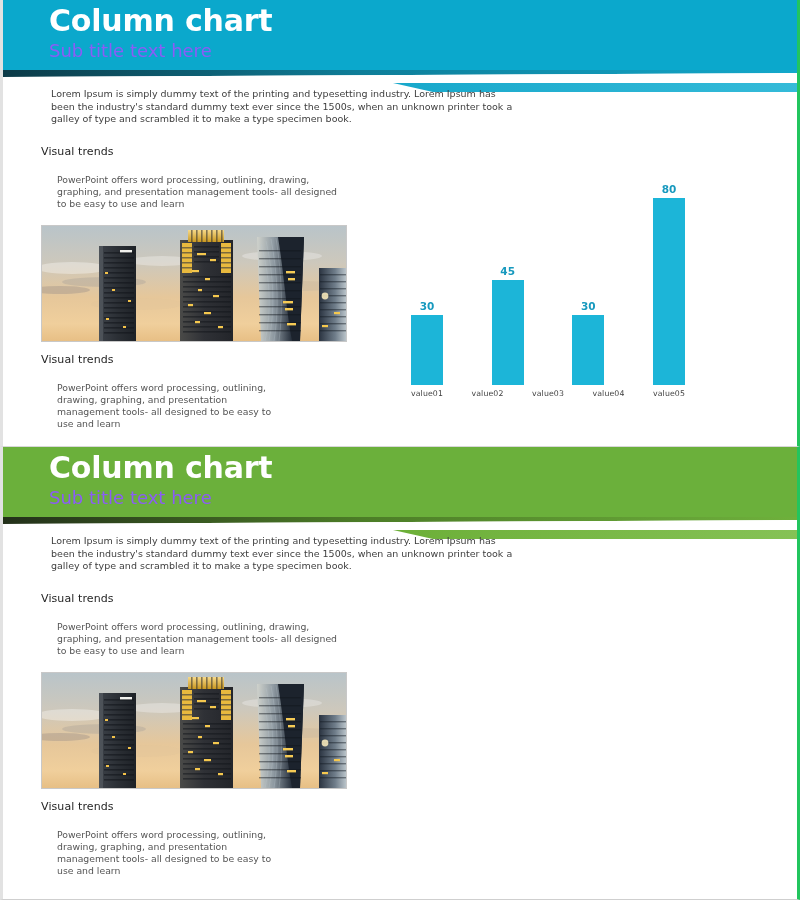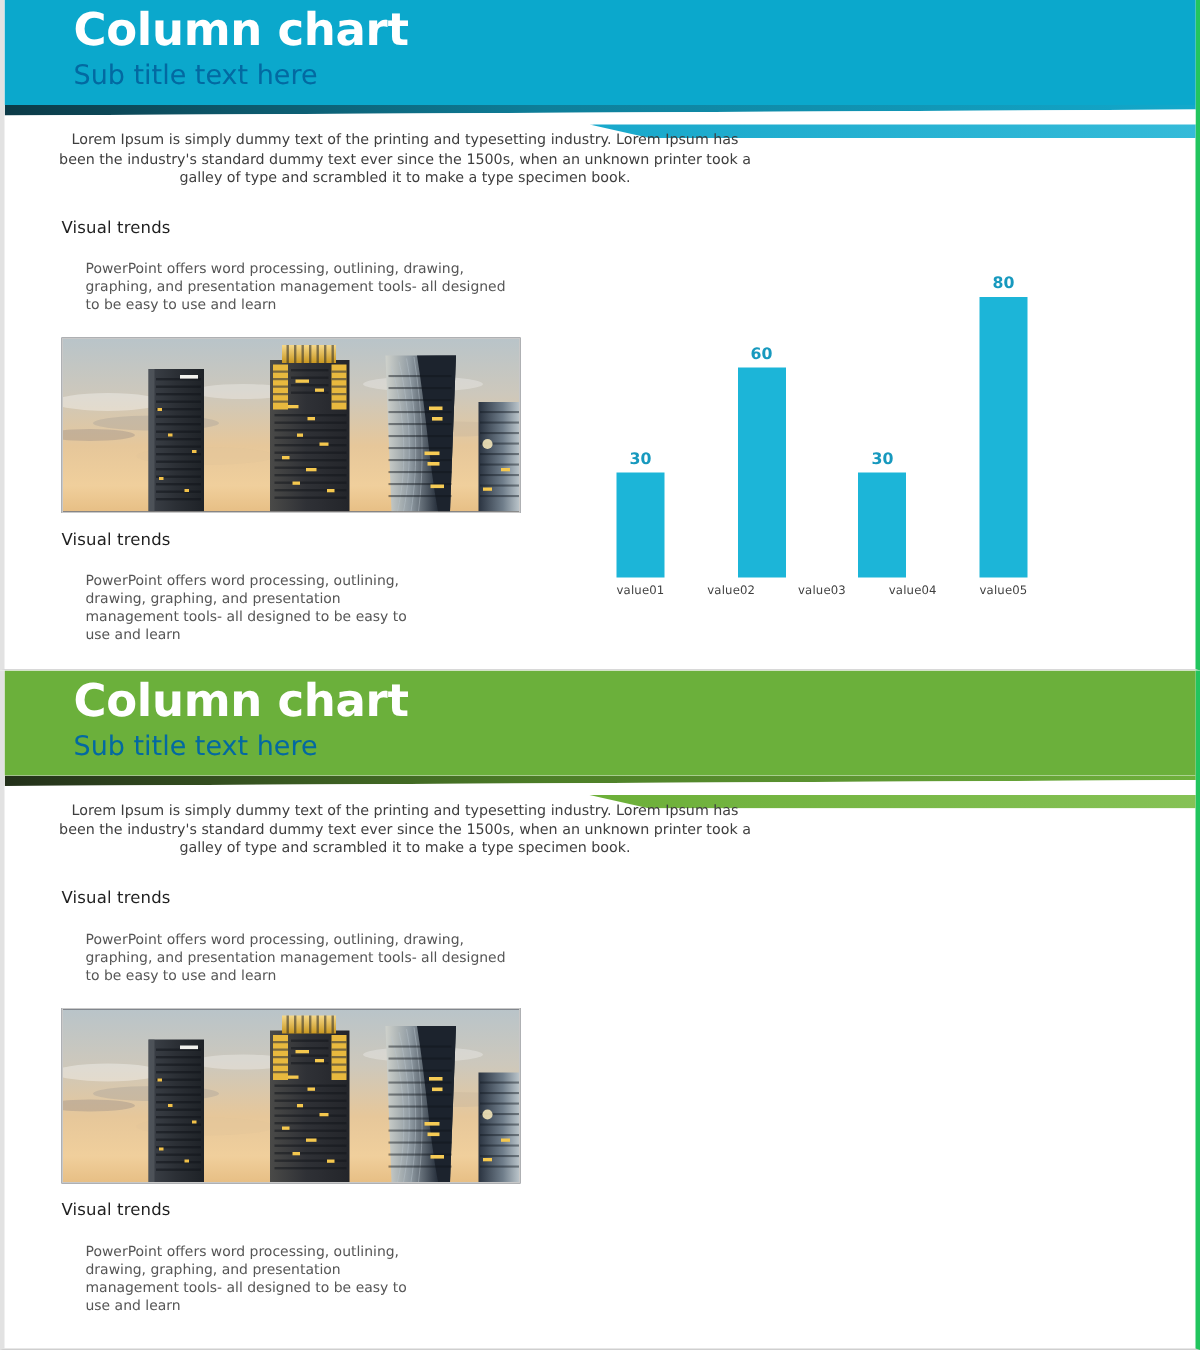--- a/index.html
+++ b/index.html
@@ -41,45 +41,44 @@
   .banner-title{
     font-size:30px;
     font-weight:bold;
     color:#ffffff;
     letter-spacing:-0.2px;
     line-height:34px;
     white-space:nowrap;
   }
   .banner-sub{
     font-size:18px;
-    color:#0369a1;
+    color:#8b5cf6;
     line-height:24px;
     margin-top:1px;
     white-space:nowrap;
   }
 
   
   .slash-wrap{
     position:absolute;
     left:0;top:70px;
     width:800px;height:22px;
     overflow:hidden;
   }
   .slash-wrap svg{display:block;}
 
   
   .intro{
     position:absolute;
-    left:32px;
+    left:48px;
     top:88px;
     width:470px;
     font-size:9.5px;
     line-height:12.6px;
     color:#3e3e3e;
-    text-align:center;
   }
 
   .left-col{
     position:absolute;
     left:38px;
     top:145px;
     width:315px;
   }
   .block-head{
     font-size:11px;
@@ -382,22 +381,22 @@
       <p class="block-body narrow">PowerPoint offers word processing, outlining, drawing, graphing, and presentation management tools- all designed to be easy to use and learn</p>
     </div>
 
     <div class="chart chart-1">
       <div class="plot">
         <div class="col">
           <div class="bar-value" style="color: rgb(23, 153, 190);">30</div>
           <div class="bar" style="height: 70px; background: rgb(28, 181, 216);"></div>
         </div>
         <div class="col">
-          <div class="bar-value" style="color: rgb(23, 153, 190);">60</div>
-          <div class="bar" style="height: 140px; background: rgb(28, 181, 216);"></div>
+          <div class="bar-value" style="color: rgb(23, 153, 190);">45</div>
+          <div class="bar" style="height: 105px; background: rgb(28, 181, 216);"></div>
         </div>
         <div class="col">
           <div class="bar-value" style="color: rgb(23, 153, 190);">30</div>
           <div class="bar" style="height: 70px; background: rgb(28, 181, 216);"></div>
         </div>
         <div class="col">
           <div class="bar-value" style="color: rgb(23, 153, 190);">80</div>
           <div class="bar" style="height: 186.667px; background: rgb(28, 181, 216);"></div>
         </div>
       </div>

